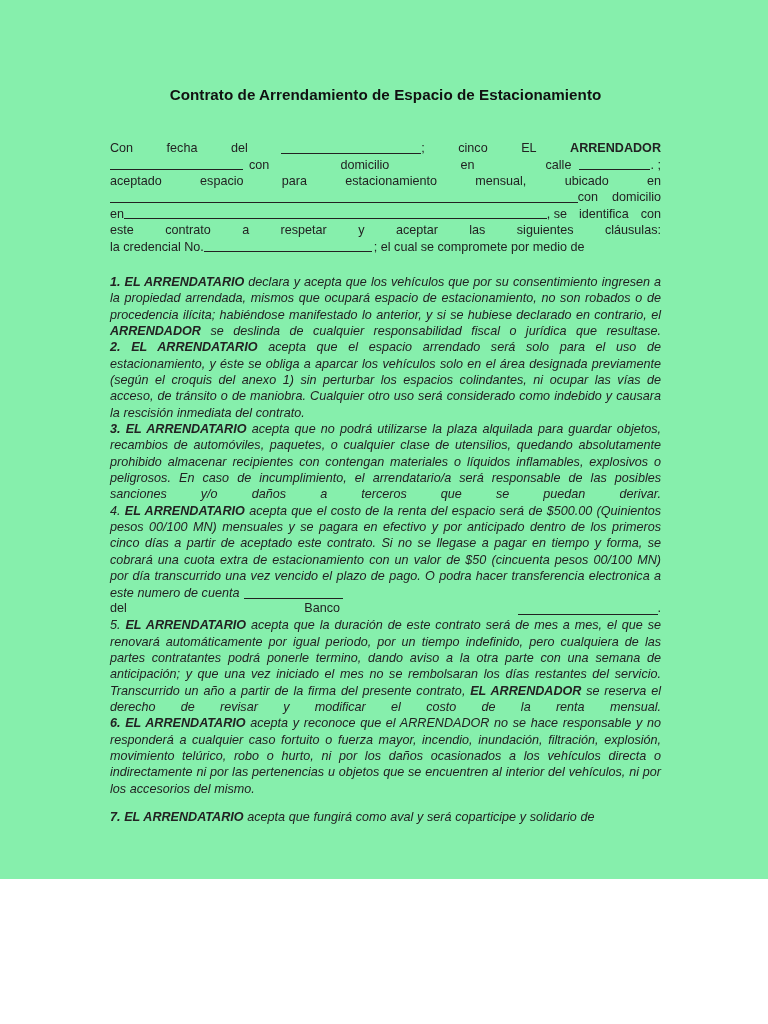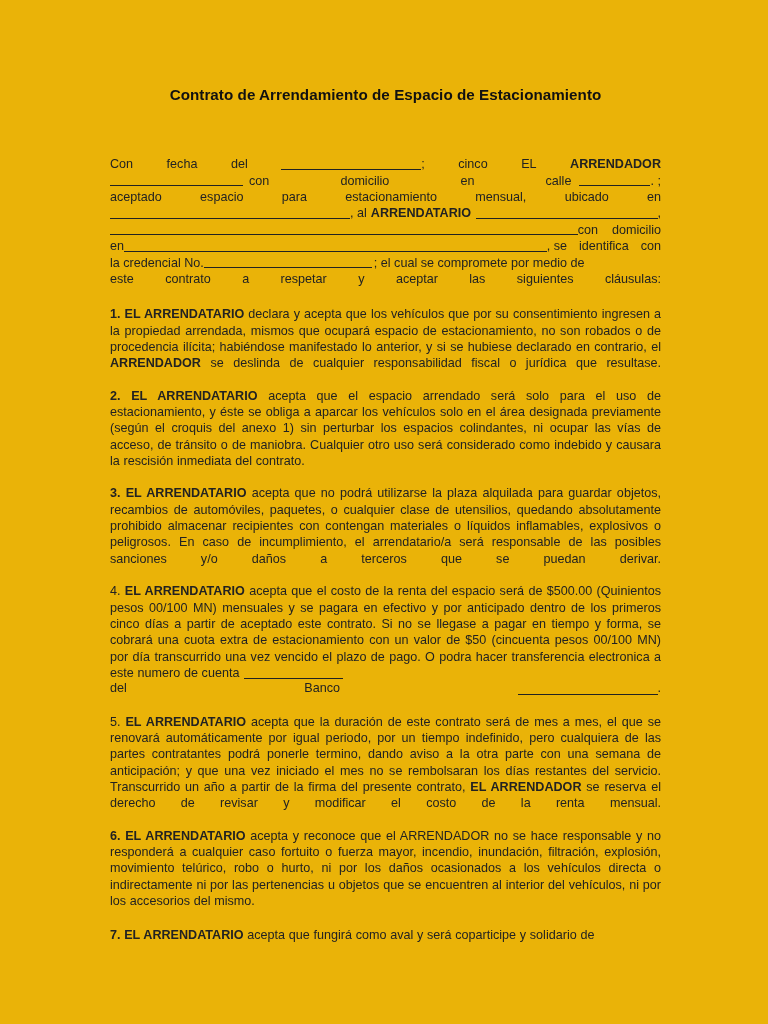--- a/index.html
+++ b/index.html
@@ -12,22 +12,22 @@
     width: 768px;
     height: 1024px;
     font-family: "Liberation Sans", sans-serif;
     color: #1a1a1a;
     -webkit-font-smoothing: antialiased;
   }
 
   .page {
     position: relative;
     width: 768px;
-    height: 1024px;
-    background: #eab308;
+    height: 879px;
+    background: #86efac;
     box-sizing: border-box;
     padding: 0;
     overflow: hidden;
   }
 
   .content {
     position: absolute;
     left: 110px;
     top: 0;
     width: 551px;
@@ -47,41 +47,42 @@
 
   
   .para {
     font-size: 12.6px;
     line-height: 16.35px;
     text-align: justify;
     text-align-last: justify;
     margin: 0;
     color: #222222;
     word-spacing: 0.2px;
+    font-style: italic;
   }
   .para.last-left {
     text-align: justify;
     text-align-last: left;
   }
 
   .bold { font-weight: bold; }
 
   
   .blank {
     display: inline-block;
     border-bottom: 1.15px solid #222222;
     vertical-align: -2px;
     height: 12px;
     margin: 0 1px;
   }
   .blank.w-18 { width: 18%; }
 
   
   .intro {
-    margin-top: 52px;
+    margin-top: 36px;
     font-size: 12.6px;
     line-height: 16.4px;
     color: #222222;
   }
   .line {
     display: flex;
     align-items: baseline;
     white-space: nowrap;
     width: 100%;
     height: 16.4px;
@@ -91,21 +92,21 @@
   .line .rule {
     flex: 0 0 auto;
     border-bottom: 1.15px solid #222222;
     height: 11px;
     align-self: center;
     margin-top: -1px;
   }
   .line .rule.grow { flex: 1 1 auto; }
 
   
-  .clause { margin-top: 16px; }
+  .clause { margin-top: 0; }
   .clause.first { margin-top: 19px; }
 </style>
 </head>
 <body>
 
 <div class="page">
   <div class="content">
 
     <h1 class="doc-title">Contrato de Arrendamiento de Espacio de Estacionamiento</h1>
 
@@ -152,72 +153,63 @@
         <span class="sp"></span>
         <span class="fix">estacionamiento</span>
         <span class="sp"></span>
         <span class="fix">mensual,</span>
         <span class="sp"></span>
         <span class="fix">ubicado</span>
         <span class="sp"></span>
         <span class="fix">en</span>
       </div>
 
-      <div class="line">
-        <span class="rule" style="width:240px"></span>
-        <span class="fix">, al</span>
-        <span class="fix" style="width:4px"></span>
-        <span class="fix bold">ARRENDATARIO</span>
-        <span class="fix" style="width:5px"></span>
-        <span class="rule grow"></span>
-        <span class="fix">,</span>
-      </div>
 
       <div class="line">
         <span class="rule grow"></span>
         <span class="fix">con</span>
         <span class="sp" style="max-width:14px"></span>
         <span class="fix">domicilio</span>
       </div>
 
       <div class="line">
         <span class="fix">en</span>
         <span class="rule grow"></span>
         <span class="fix">, se</span>
         <span class="sp" style="max-width:12px"></span>
         <span class="fix">identifica</span>
         <span class="sp" style="max-width:12px"></span>
         <span class="fix">con</span>
       </div>
 
       <div class="line">
+        <span class="fix">este</span>
+        <span class="sp"></span>
+        <span class="fix">contrato</span>
+        <span class="sp"></span>
+        <span class="fix">a</span>
+        <span class="sp"></span>
+        <span class="fix">respetar</span>
+        <span class="sp"></span>
+        <span class="fix">y</span>
+        <span class="sp"></span>
+        <span class="fix">aceptar</span>
+        <span class="sp"></span>
+        <span class="fix">las</span>
+        <span class="sp"></span>
+        <span class="fix">siguientes</span>
+        <span class="sp"></span>
+        <span class="fix">cláusulas:</span>
+      </div>
+
+      <div class="line">
         <span class="fix">la credencial No.</span>
         <span class="rule" style="width:168px"></span>
         <span class="fix" style="width:2px"></span>
         <span class="fix">; el cual se compromete por medio de</span>
-      </div>
-
-      <div class="line">
-        <span class="fix">este</span>
-        <span class="sp"></span>
-        <span class="fix">contrato</span>
-        <span class="sp"></span>
-        <span class="fix">a</span>
-        <span class="sp"></span>
-        <span class="fix">respetar</span>
-        <span class="sp"></span>
-        <span class="fix">y</span>
-        <span class="sp"></span>
-        <span class="fix">aceptar</span>
-        <span class="sp"></span>
-        <span class="fix">las</span>
-        <span class="sp"></span>
-        <span class="fix">siguientes</span>
-        <span class="sp"></span>
-        <span class="fix">cláusulas:</span>
       </div>
 
     </div>
 
     <p class="para clause first">
       <span class="bold">1.</span><span> </span><span class="bold">EL ARRENDATARIO</span><span> declara y acepta que los vehículos que por su consentimiento ingresen a la propiedad arrendada, mismos que ocupará espacio de estacionamiento, no son robados o de procedencia ilícita; habiéndose manifestado lo anterior,   y si se hubiese declarado en contrario, el </span><span class="bold">ARRENDADOR</span><span> se deslinda de cualquier responsabilidad fiscal o jurídica que resultase.</span>
     </p>
 
     <p class="para clause last-left">
       <span class="bold">2.</span><span> </span><span class="bold">EL ARRENDATARIO</span><span> acepta que el espacio arrendado será solo para el uso de estacionamiento, y éste se obliga a aparcar los vehículos   solo en el área designada previamente (según el croquis del anexo 1) sin perturbar los espacios colindantes, ni ocupar las vías de acceso, de tránsito o de maniobra. Cualquier otro uso será considerado como indebido y causara la rescisión inmediata del contrato.</span>
@@ -240,18 +232,18 @@
     </div>
 
     <p class="para clause">
       <span>5.</span><span> </span><span class="bold">EL ARRENDATARIO</span><span> acepta que la duración de este contrato será de mes a mes, el que se renovará automáticamente por igual periodo, por un tiempo indefinido, pero cualquiera de las partes contratantes podrá ponerle termino, dando aviso a la otra parte con una semana de anticipación; y que una vez iniciado el mes no se rembolsaran los días restantes del servicio. Transcurrido un año a partir de la firma del presente contrato, </span><span class="bold">EL ARRENDADOR</span><span> se reserva el derecho de revisar y modificar el costo de la renta mensual.</span>
     </p>
 
     <p class="para clause last-left">
       <span class="bold">6.</span><span> </span><span class="bold">EL ARRENDATARIO</span><span> acepta y reconoce que el ARRENDADOR no se hace responsable y no responderá a cualquier caso fortuito o fuerza mayor, incendio, inundación, filtración, explosión, movimiento telúrico, robo o hurto, ni por los daños ocasionados a los vehículos directa o indirectamente ni por las pertenencias u objetos que se encuentren al interior del vehículos, ni por los accesorios del mismo.</span>
     </p>
 
-    <p class="para clause last-left" style="margin-top:18px;">
+    <p class="para clause last-left" style="margin-top:12px;">
       <span class="bold">7.</span><span> </span><span class="bold">EL ARRENDATARIO</span><span> acepta que fungirá como aval y será coparticipe y solidario de</span>
     </p>
 
   </div>
 </div>
 
 </body></html>

